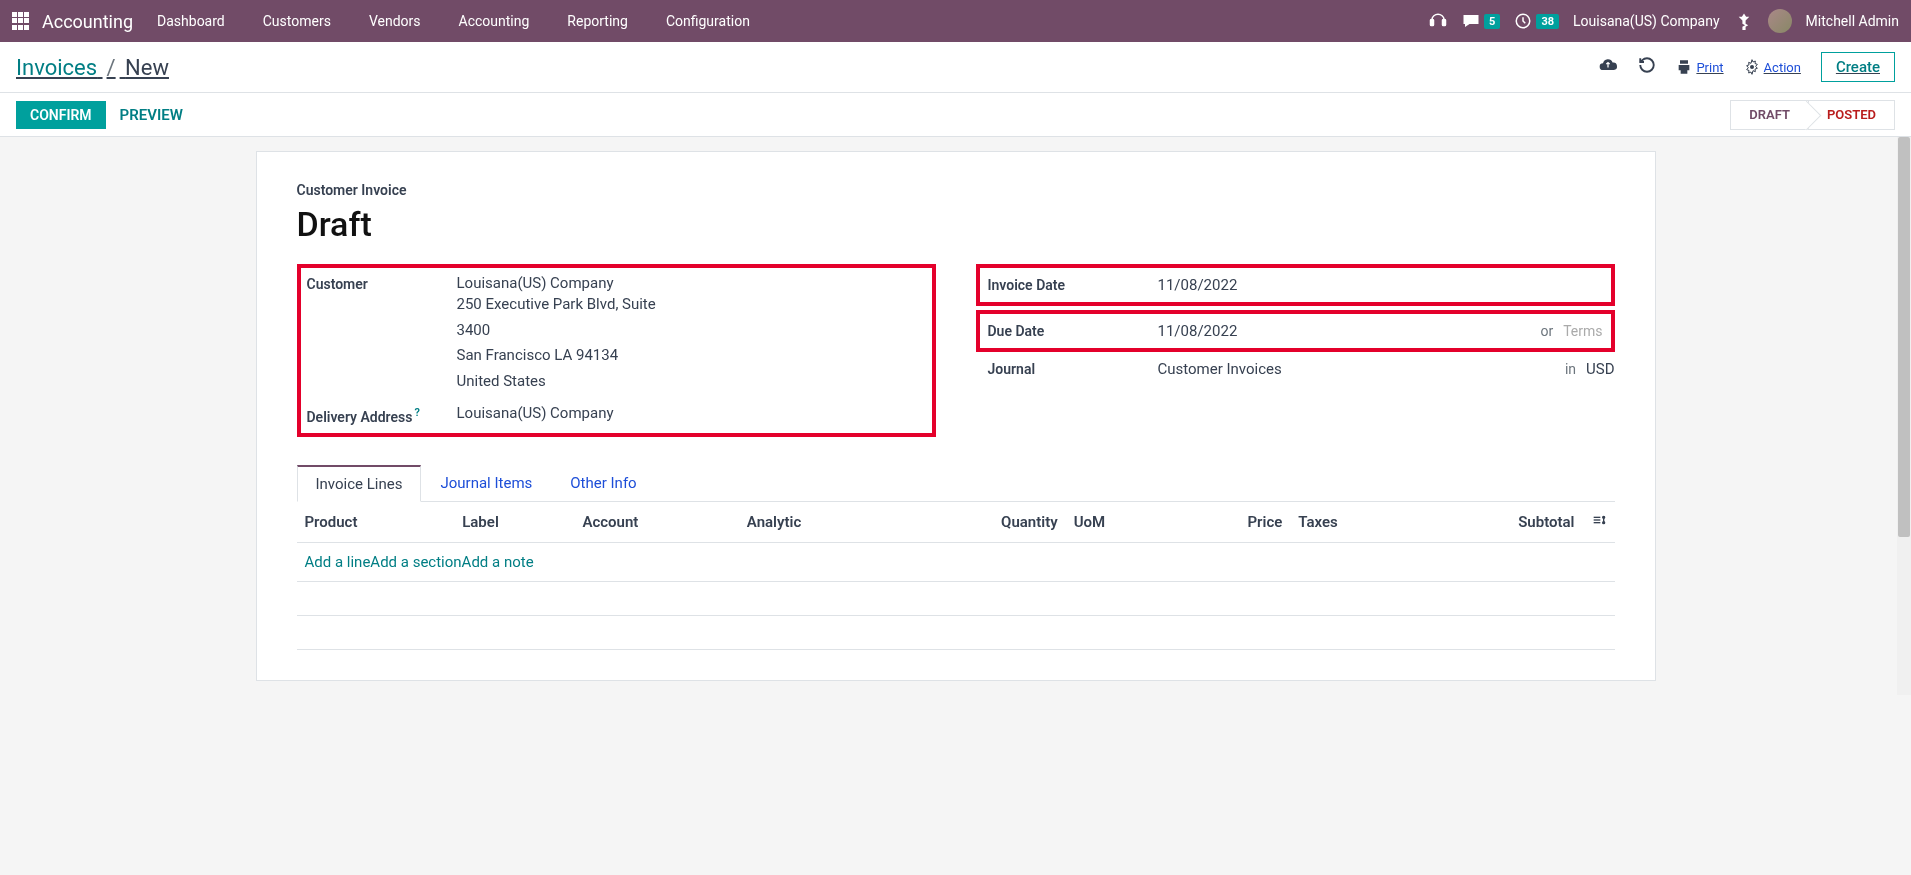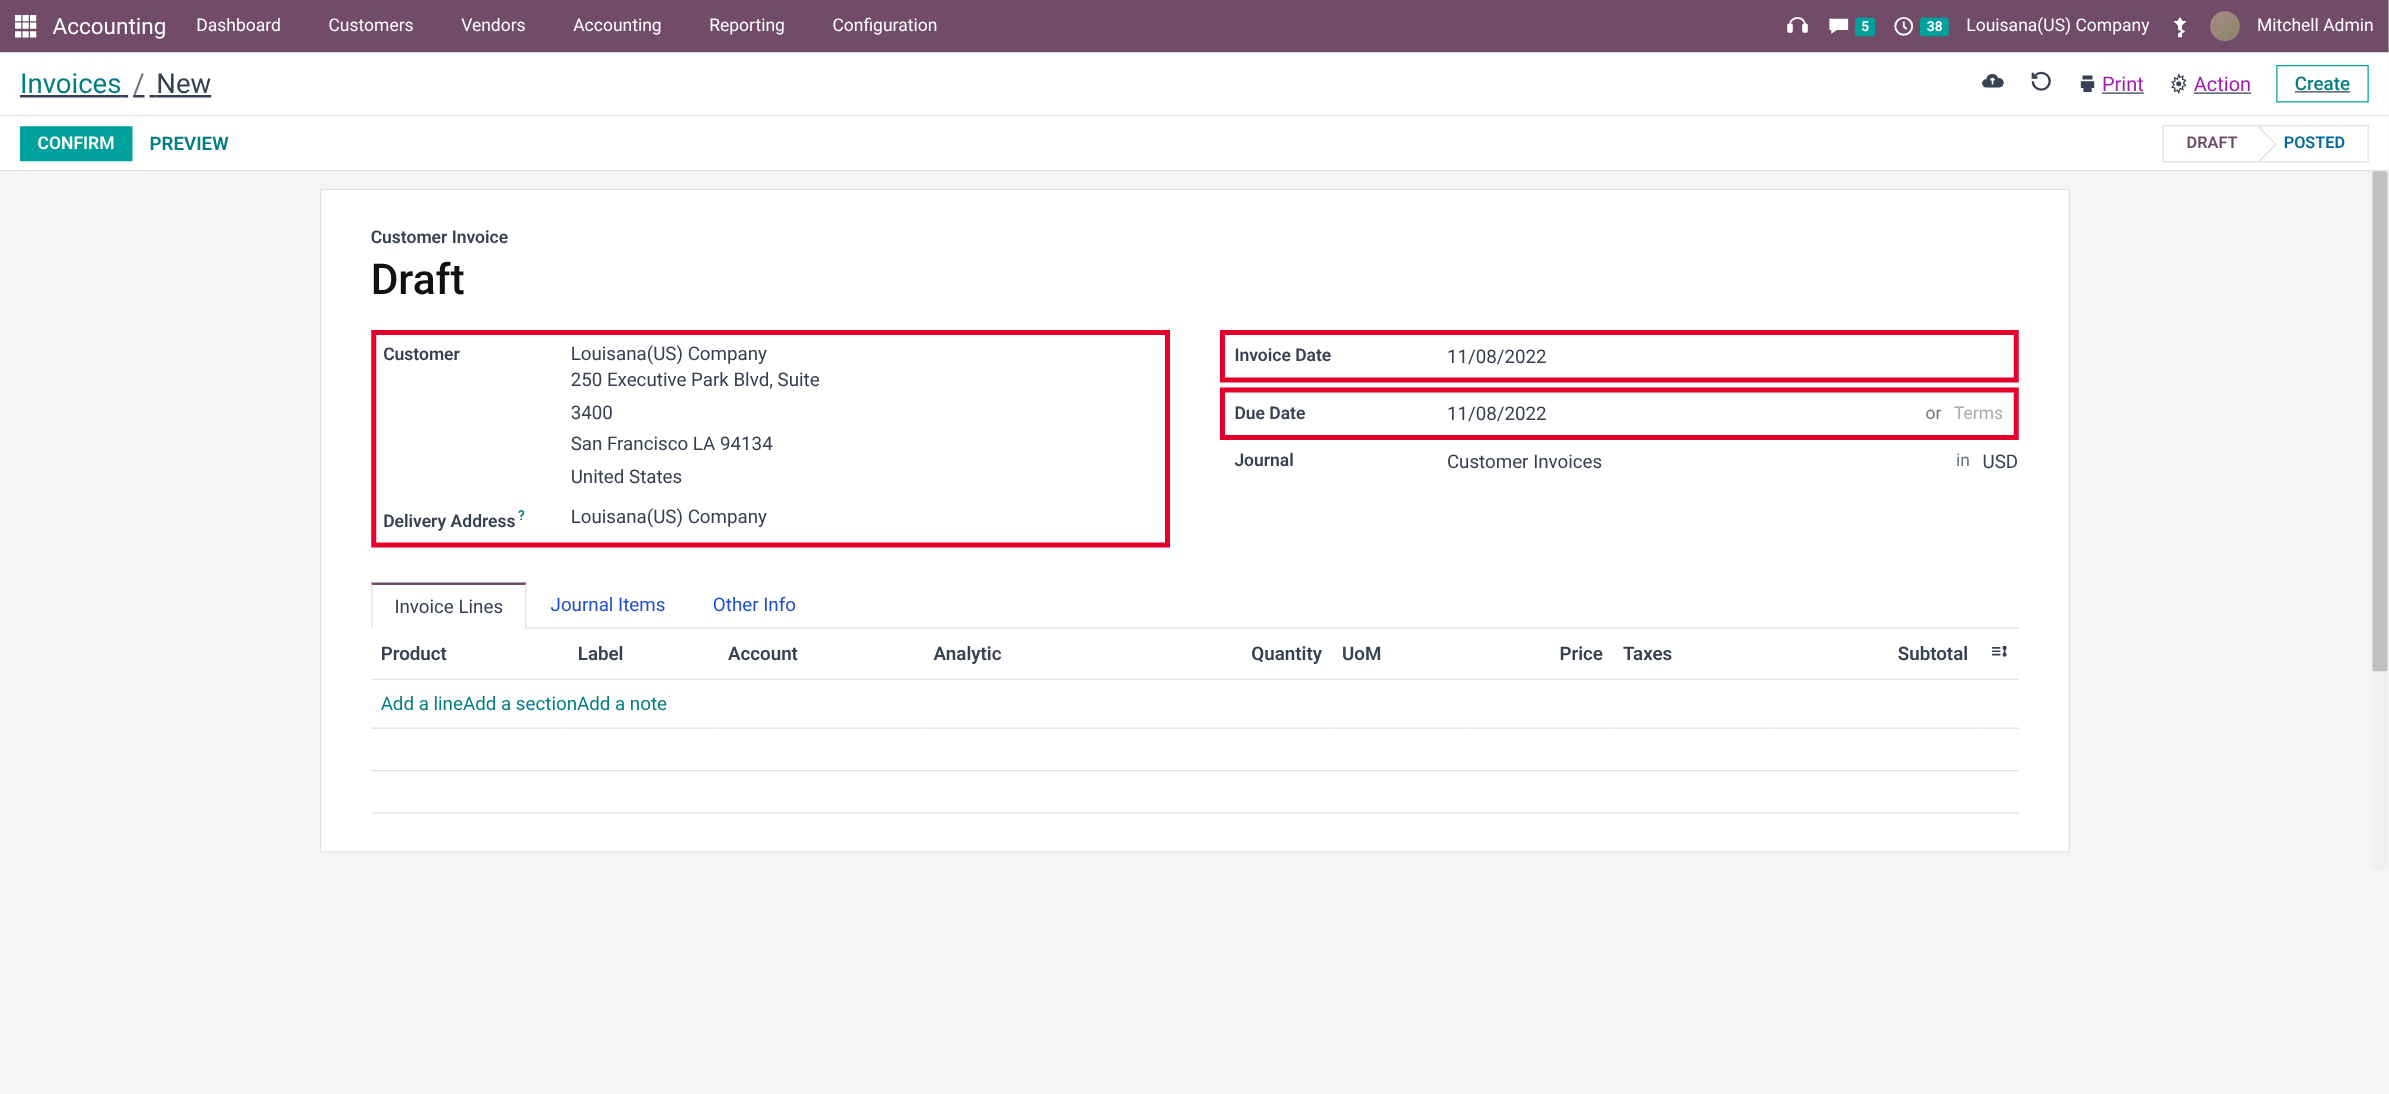--- a/index.html
+++ b/index.html
@@ -21,29 +21,29 @@
 .user-name { font-size: 14px; cursor: pointer; }
 .avatar { width: 24px; height: 24px; border-radius: 50%; background: linear-gradient(135deg, #a88, #886); cursor: pointer; }
 
 
 .control-panel { background: #fff; border-bottom: 1px solid #dee2e6; padding: 10px 16px; display: flex; align-items: center; justify-content: space-between; text-decoration: underline; }
 .breadcrumb { font-size: 22px; color: #374151; }
 .breadcrumb a { color: #017e84; text-decoration: none; }
 .breadcrumb .sep { color: #6c757d; margin: 0 4px; }
 .cp-actions { display: flex; align-items: center; gap: 20px; }
 .cp-icon { cursor: pointer; color: #374151; }
-.cp-btn { display: flex; align-items: center; gap: 4px; cursor: pointer; color: #a21caf; font-size: 16px; }
+.cp-btn { display: flex; align-items: center; gap: 4px; cursor: pointer; color: #1d4ed8; font-size: 13px; }
 .create-btn { border: 1px solid #00a09d; color: #017e84; background: #fff; padding: 5px 14px; font-size: 15px; cursor: pointer; font-weight: 500; }
 
 
 .statusbar { background: #fff; border-bottom: 1px solid #dee2e6; padding: 0 16px; display: flex; align-items: center; height: 44px; }
 .status-btn { background: #00a09d; color: #fff; padding: 6px 14px; font-size: 14px; font-weight: 600; border: none; cursor: pointer; margin-right: 14px; }
 .preview-btn { color: #017e84; font-size: 15px; font-weight: 600; cursor: pointer; }
 .status-steps { margin-left: auto; display: flex; align-items: center; }
-.status-step { padding: 0 18px; font-size: 13px; font-weight: 600; color: #0369a1; position: relative; height: 30px; display: flex; align-items: center; border: 1px solid #dee2e6; border-left: none; }
+.status-step { padding: 0 18px; font-size: 13px; font-weight: 600; color: #b91c1c; position: relative; height: 30px; display: flex; align-items: center; border: 1px solid #dee2e6; border-left: none; }
 .status-step:first-child { border-left: 1px solid #dee2e6; }
 .status-step.active { color: #714b67; }
 .status-step::after { content: ''; position: absolute; right: -9px; top: 4px; width: 20px; height: 20px; border-top: 1px solid #dee2e6; border-right: 1px solid #dee2e6; transform: rotate(45deg); background: #fff; z-index: 1; }
 .status-step:last-child::after { display: none; }
 
 
 .form-view { padding: 14px 0; position: relative; }
 .sheet { background: #fff; border: 1px solid #dee2e6; margin: 0 auto; max-width: 1400px; padding: 30px 40px; }
 .title-small { font-size: 14px; font-weight: 600; color: #374151; margin-bottom: 6px; }
 .title-large { font-size: 34px; font-weight: 500; color: #111; margin-bottom: 20px; }

